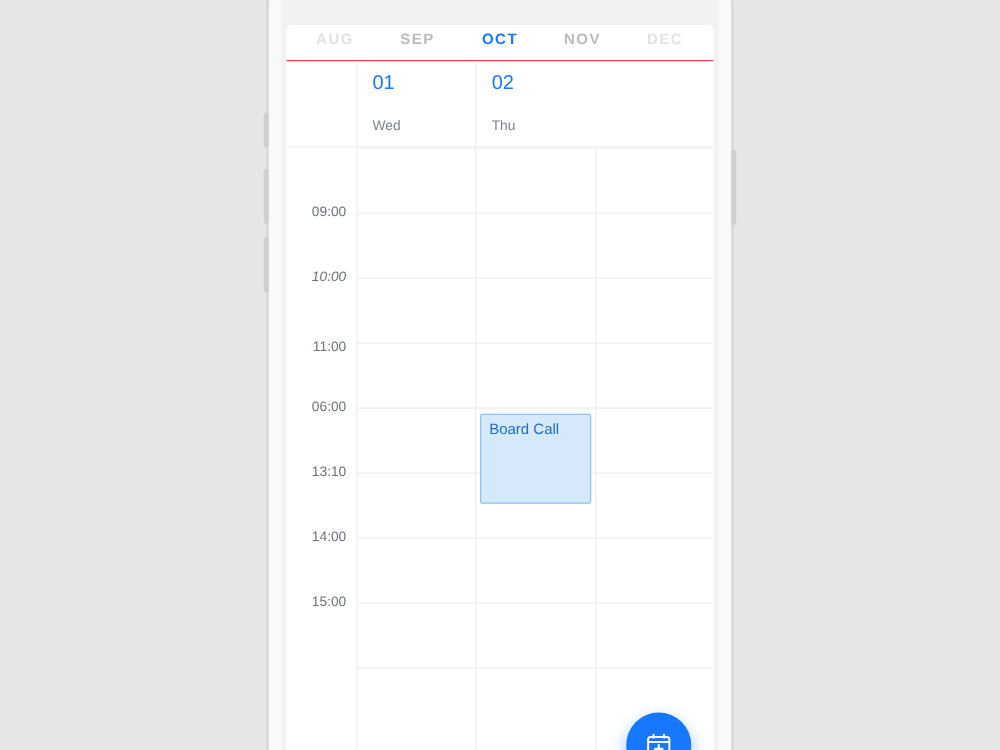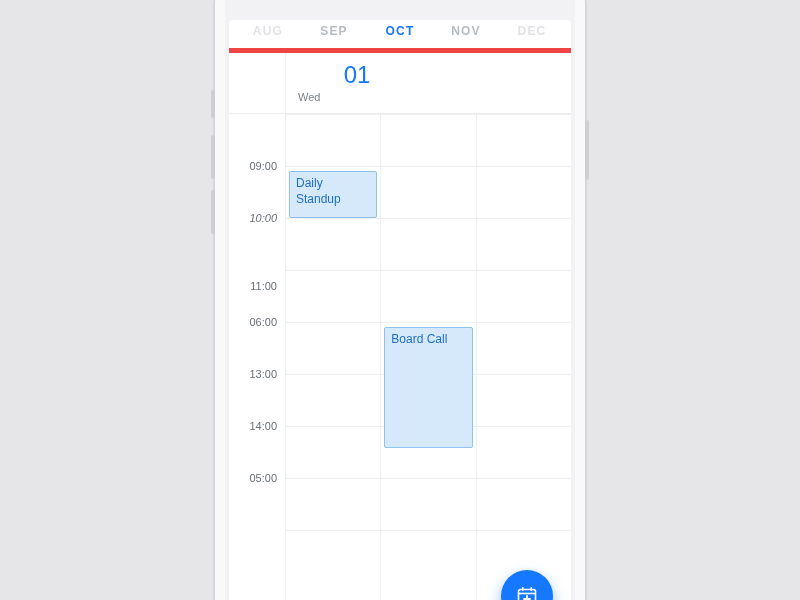--- a/index.html
+++ b/index.html
@@ -92,21 +92,21 @@
     padding: 6px 10px;
     border-radius: 4px;
     cursor: pointer;
   }
 
   
   .months {
     display: flex;
     justify-content: flex-start;
     padding: 4px 6px 10px 6px;
-    border-bottom: 5px solid #ef4444;
+    border-bottom: 1px solid #ef4444;
   }
   .month {
     flex: 1;
     text-align: center;
     font-size: 12px;
     font-weight: 700;
     letter-spacing: 1.2px;
     color: #b7bcc2;
     cursor: pointer;
   }
@@ -119,28 +119,27 @@
     grid-template-columns: 56px 1fr 1fr 1fr;
     border-bottom: 1px solid #eceef0;
   }
   .day-head {
     padding: 10px 10px 10px 12px;
     border-left: 1px solid #eceef0;
     cursor: pointer;
   }
   .day-head:first-of-type { border-left: none; }
   .day-head .num {
-    font-size: 24px;
+    font-size: 16px;
     line-height: 1;
     color: #1677ff;
     font-weight: 400;
-    text-align: right;
   }
   .day-head .dow {
-    margin-top: 4px;
+    margin-top: 20px;
     font-size: 11px;
     color: #7a828b;
   }
   .gutter-head {
     border-left: none;
   }
 
   
   .grid-scroll {
     position: relative;
@@ -229,56 +228,59 @@
           <div class="month ">NOV</div>
           <div class="month mute">DEC</div>
         </div>
 
       <div class="days-header">
         <div class="gutter-head"></div>
         <div class="day-head">
           <div class="num">01</div>
           <div class="dow">Wed</div>
         </div>
+        <div class="day-head">
+          <div class="num">02</div>
+          <div class="dow">Thu</div>
+        </div>
       </div>
 
       <div class="grid-scroll">
         <div class="gutter-col" id="gutter">
             <div class="hour-label" style="top: 52px;">09:00</div>
             <div class="hour-label" style="top: 104px; font-style: italic;">10:00</div>
-            <div class="hour-label" style="top: 172px; margin-left: 27px;">11:00</div>
+            <div class="hour-label" style="top: 160px; margin-left: 27px;">11:00</div>
             <div class="hour-label" style="top: 208px;">06:00</div>
-            <div class="hour-label" style="top: 260px;">13:00</div>
+            <div class="hour-label" style="top: 260px;">13:10</div>
             <div class="hour-label" style="top: 312px; text-align: right;">14:00</div>
-            <div class="hour-label" style="top: 364px;">05:00</div>
+            <div class="hour-label" style="top: 364px;">15:00</div>
           </div>
         <div class="cols" id="cols">
           <div class="col" id="col0">
               <div class="hour-line" style="top: 0px;"></div>
               <div class="hour-line" style="top: 52px;"></div>
               <div class="hour-line" style="top: 104px;"></div>
               <div class="hour-line" style="top: 156px;"></div>
               <div class="hour-line" style="top: 208px;"></div>
               <div class="hour-line" style="top: 260px;"></div>
               <div class="hour-line" style="top: 312px;"></div>
               <div class="hour-line" style="top: 364px;"></div>
               <div class="hour-line" style="top: 416px;"></div>
-              <div class="event" style="top: 57.2px; height: 46.8px;">Daily Standup</div>
             </div>
           <div class="col" id="col1">
               <div class="hour-line" style="top: 0px;"></div>
               <div class="hour-line" style="top: 52px;"></div>
               <div class="hour-line" style="top: 104px;"></div>
               <div class="hour-line" style="top: 156px;"></div>
               <div class="hour-line" style="top: 208px;"></div>
               <div class="hour-line" style="top: 260px;"></div>
               <div class="hour-line" style="top: 312px;"></div>
               <div class="hour-line" style="top: 364px;"></div>
               <div class="hour-line" style="top: 416px;"></div>
-              <div class="event" style="top: 213.2px; height: 121px;">Board Call</div>
+              <div class="event" style="top: 213.2px; height: 72px;">Board Call</div>
             </div>
           <div class="col" id="col2">
               <div class="hour-line" style="top: 0px;"></div>
               <div class="hour-line" style="top: 52px;"></div>
               <div class="hour-line" style="top: 104px;"></div>
               <div class="hour-line" style="top: 156px;"></div>
               <div class="hour-line" style="top: 208px;"></div>
               <div class="hour-line" style="top: 260px;"></div>
               <div class="hour-line" style="top: 312px;"></div>
               <div class="hour-line" style="top: 364px;"></div>

